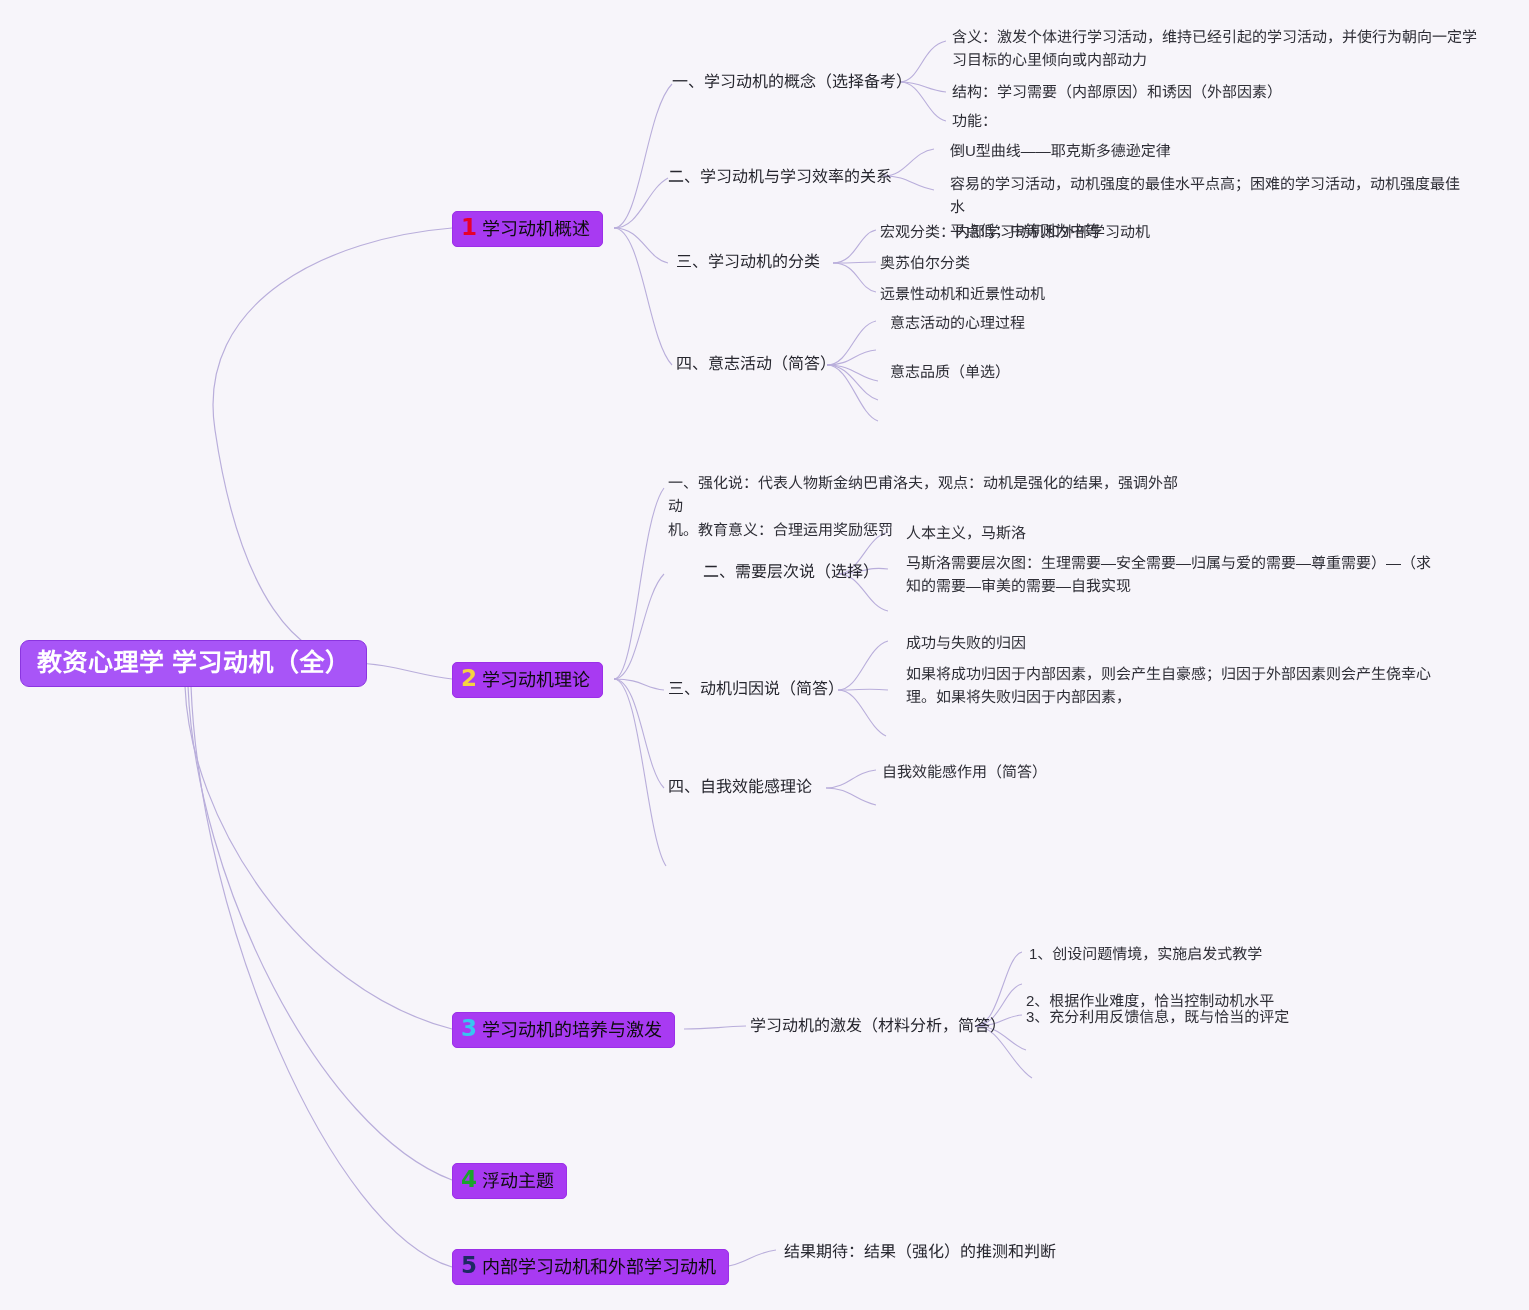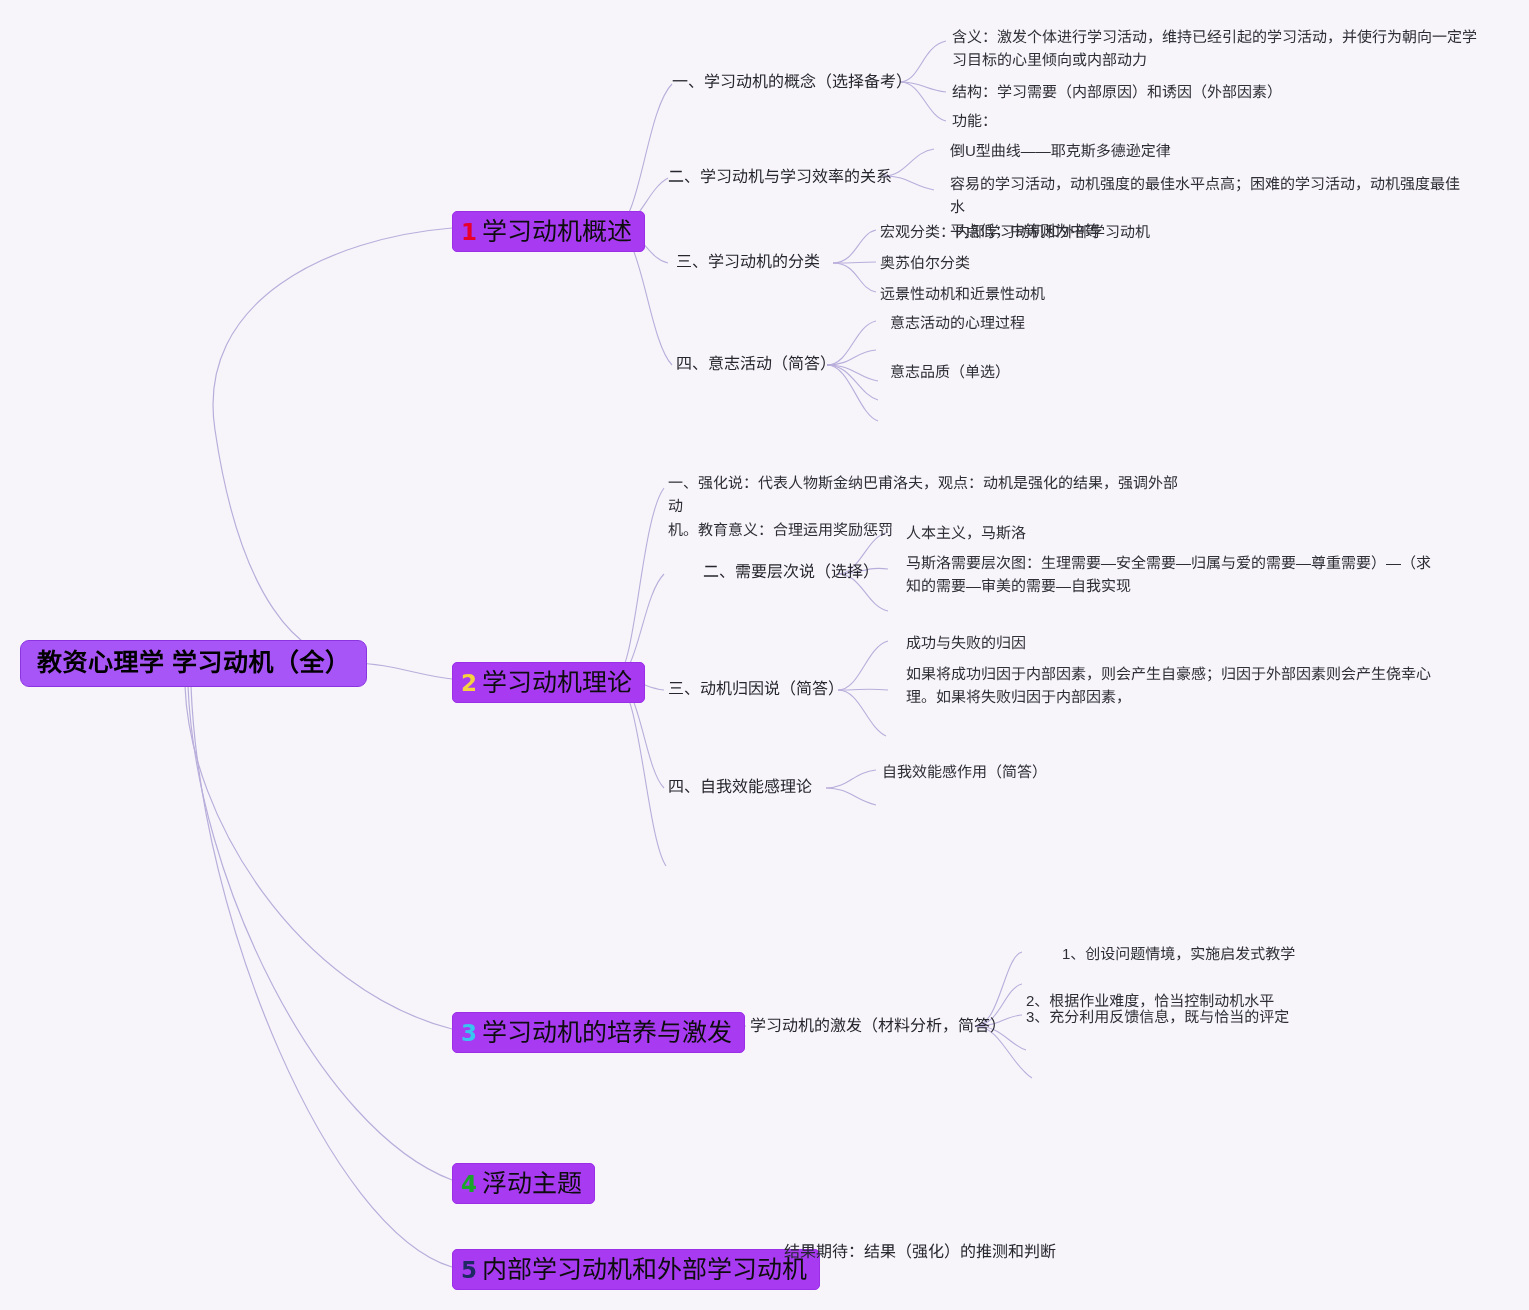--- a/index.html
+++ b/index.html
@@ -15,42 +15,42 @@
   svg#wires{position:absolute;left:0;top:0;width:1529px;height:1310px;pointer-events:none;}
   .node{position:absolute;box-sizing:border-box;white-space:nowrap;}
 
   
   .root{
     left:20px;top:640px;
     background:#a855f7;
     border:1.5px solid #8b35e0;
     border-radius:9px;
     padding:7px 16px 9px 16px;
-    font-size:25px;font-weight:bold;color:#000000;
+    font-size:25px;font-weight:bold;color:#ffffff;
     letter-spacing:0.5px;
     line-height:1.15;
     text-align:center;
   }
 
   
   .branch{
     background:#a83af2;
     border:1.5px solid #9b2fe8;
     border-radius:5px;
     padding:4px 12px 5px 8px;
     font-size:19px;color:#111;
     line-height:1.2;
     display:flex;align-items:baseline;gap:5px;
   }
   .branch .num{
     font-size:23px;font-weight:bold;
     font-family:"DejaVu Sans",sans-serif;
     line-height:1;
   }
-  .branch .btxt{font-size:25px;color:#0d0d0d;}
+  .branch .btxt{font-size:18px;color:#0d0d0d;}
 
   
   .txt{
     position:absolute;
     color:#2b2b33;
     font-size:15.5px;
     line-height:1.55;
     white-space:pre-wrap;
     box-sizing:border-box;
   }
@@ -177,21 +177,21 @@
 
   <div class="txt t2" style="left:668px;top:775px;">四、自我效能感理论</div>
   <div class="txt t3" style="left:882px;top:760px;">自我效能感作用（简答）</div>
 
   <div class="node branch" style="left:452px;top:1012px;">
     <span class="num" style="color:#37c6f0">3</span>
     <span class="btxt">学习动机的培养与激发</span>
   </div>
 
   <div class="txt t2" style="left:750px;top:1014px;">学习动机的激发（材料分析，简答）</div>
-  <div class="txt t3" style="left:1062px;top:942px;">1、创设问题情境，实施启发式教学</div>
+  <div class="txt t3" style="left:1029px;top:942px;">1、创设问题情境，实施启发式教学</div>
   <div class="txt t3" style="left:1026px;top:974px;margin-top:15px;">2、根据作业难度，恰当控制动机水平</div>
   <div class="txt t3" style="left:1026px;top:1005px;">3、充分利用反馈信息，既与恰当的评定</div>
 
   <div class="node branch" style="left:452px;top:1163px;">
     <span class="num" style="color:#1aa52a">4</span>
     <span class="btxt">浮动主题</span>
   </div>
 
   <div class="node branch" style="left:452px;top:1249px;">
     <span class="num" style="color:#1d2a63">5</span>

